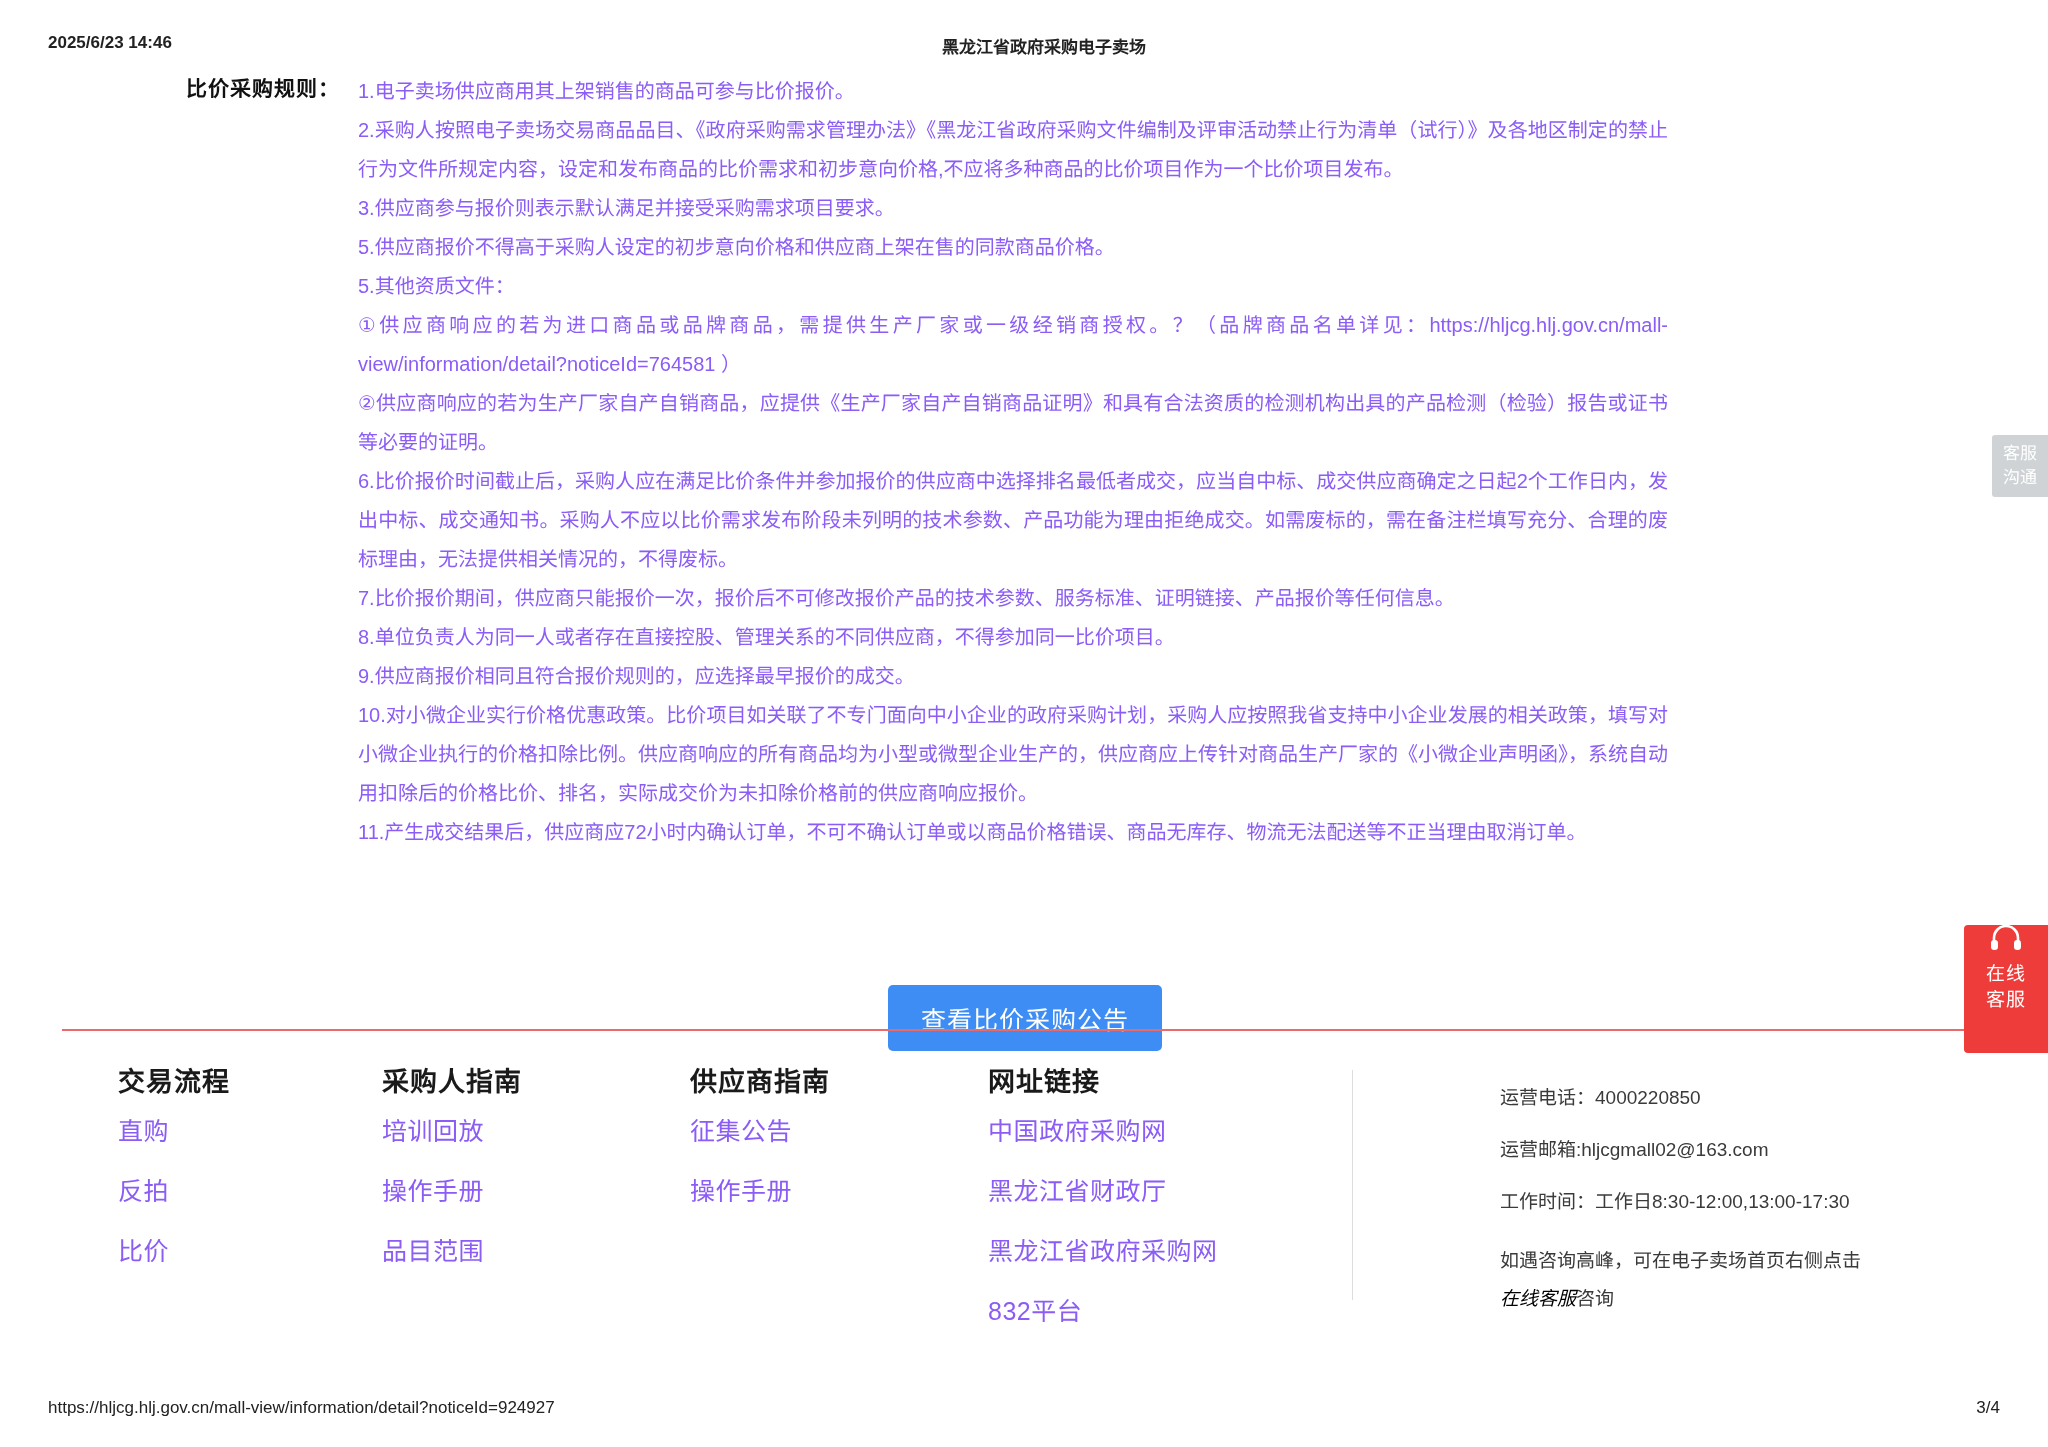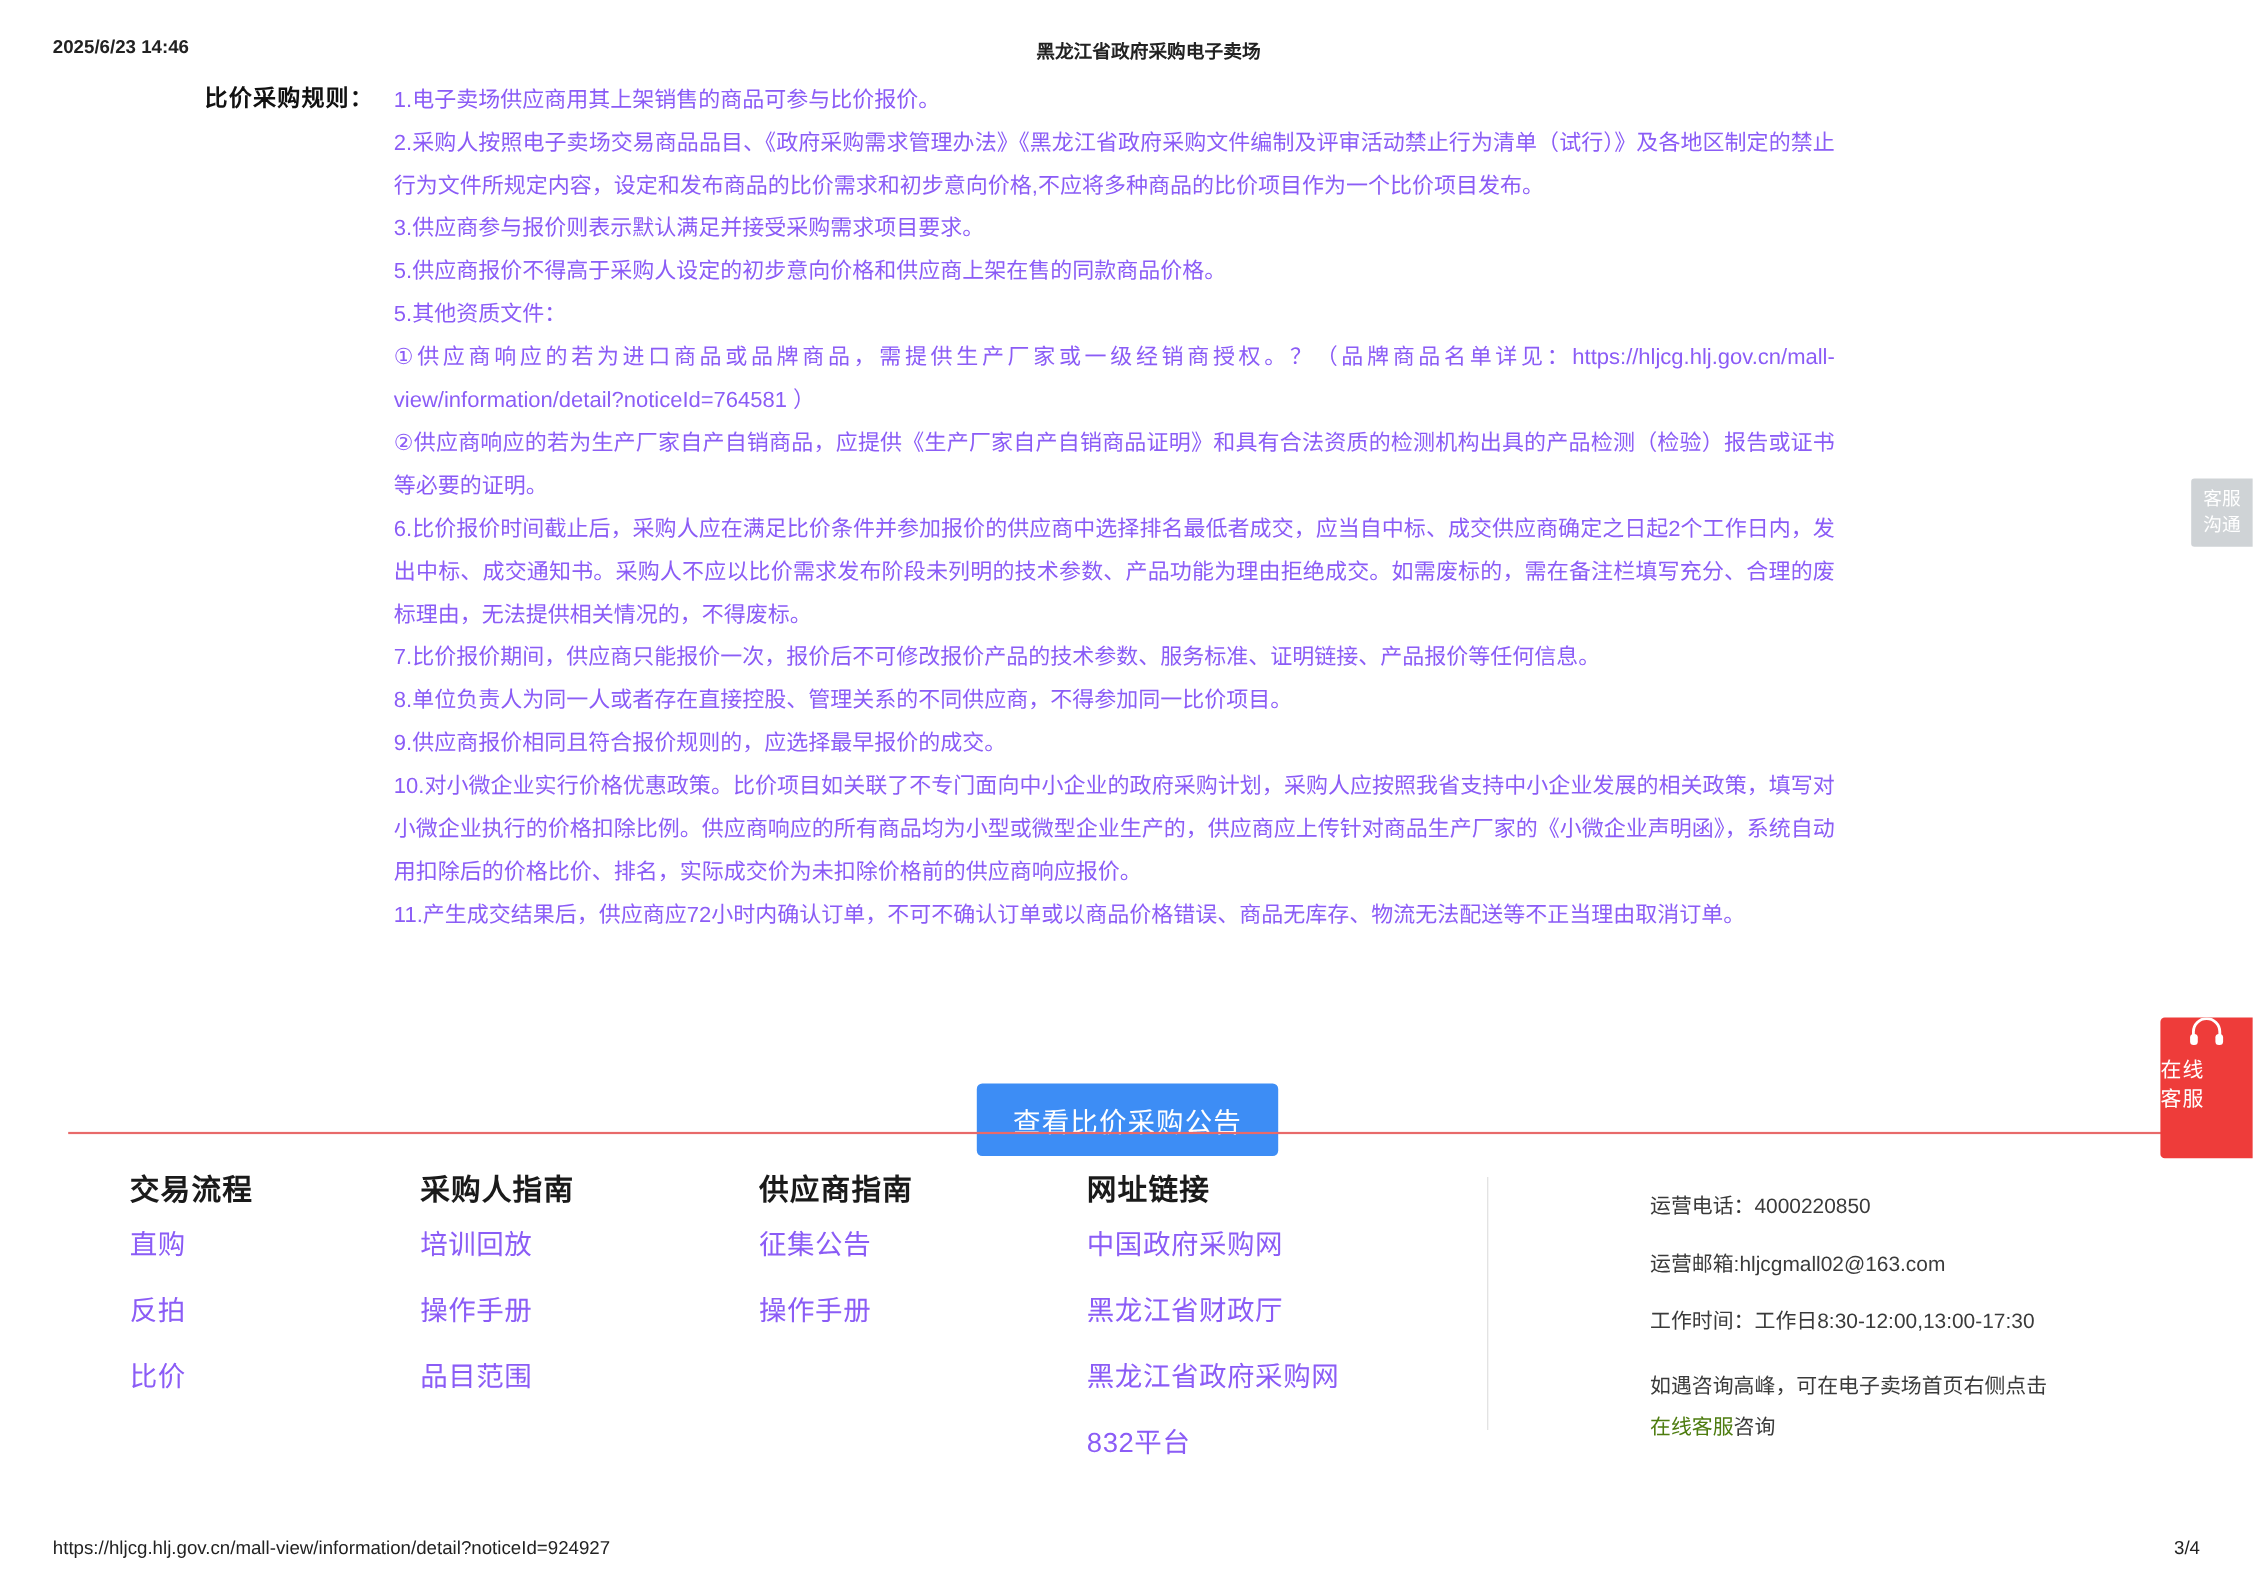--- a/index.html
+++ b/index.html
@@ -157,21 +157,21 @@
     position: absolute;
     left: 1500px;
     top: 12px;
     width: 520px;
     font-size: 19px;
     color: #3a3a3a;
     line-height: 52px;
   }
   .f-contact div { white-space: nowrap; }
   .f-contact .note { line-height: 38px; margin-top: 14px; }
-  .f-contact .red-link { color: #4d7c0f; text-decoration: none; }
+  .f-contact .red-link { color: #000000; text-decoration: none; font-style: italic; }
 
   
   .side-chat {
     position: absolute;
     right: 0;
     top: 435px;
     width: 56px;
     height: 62px;
     background: #cfd3d6;
     color: #ffffff;
@@ -184,21 +184,21 @@
     cursor: pointer;
   }
   .side-service {
     position: absolute;
     right: 0;
     top: 925px;
     width: 84px;
     height: 128px;
     background: #ee3c3a;
     color: #ffffff;
-    text-align: left;
+    text-align: center;
     border-radius: 4px 0 0 4px;
     cursor: pointer;
     box-sizing: border-box;
     margin-left: 44px;
   }
   .side-service .hs-icon {
     display: block;
     margin: 0 auto 8px auto;
     width: 34px;
     height: 28px;

